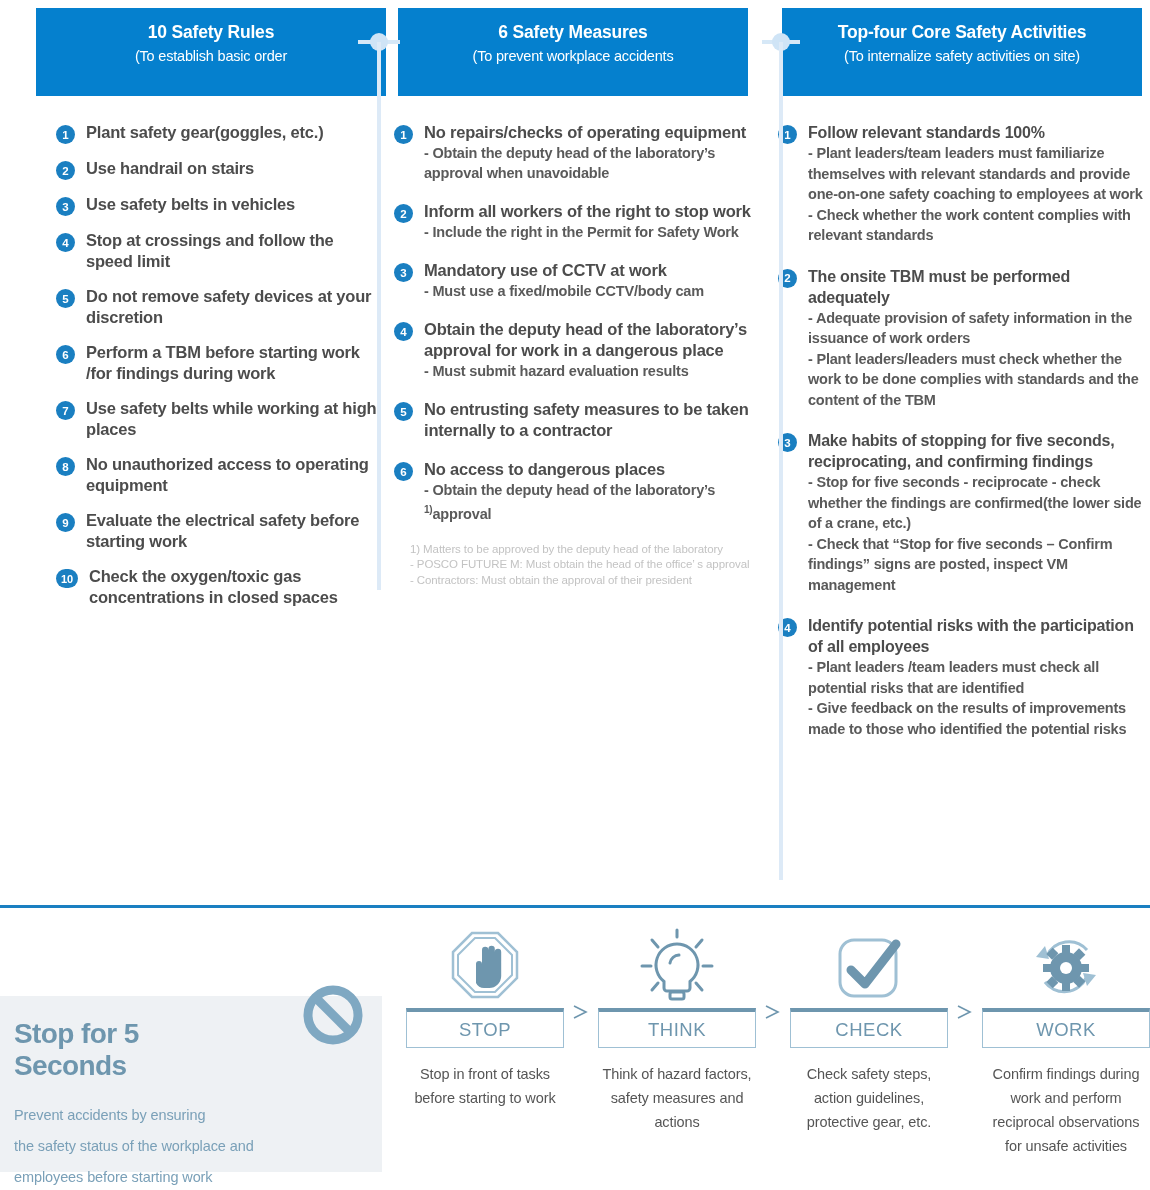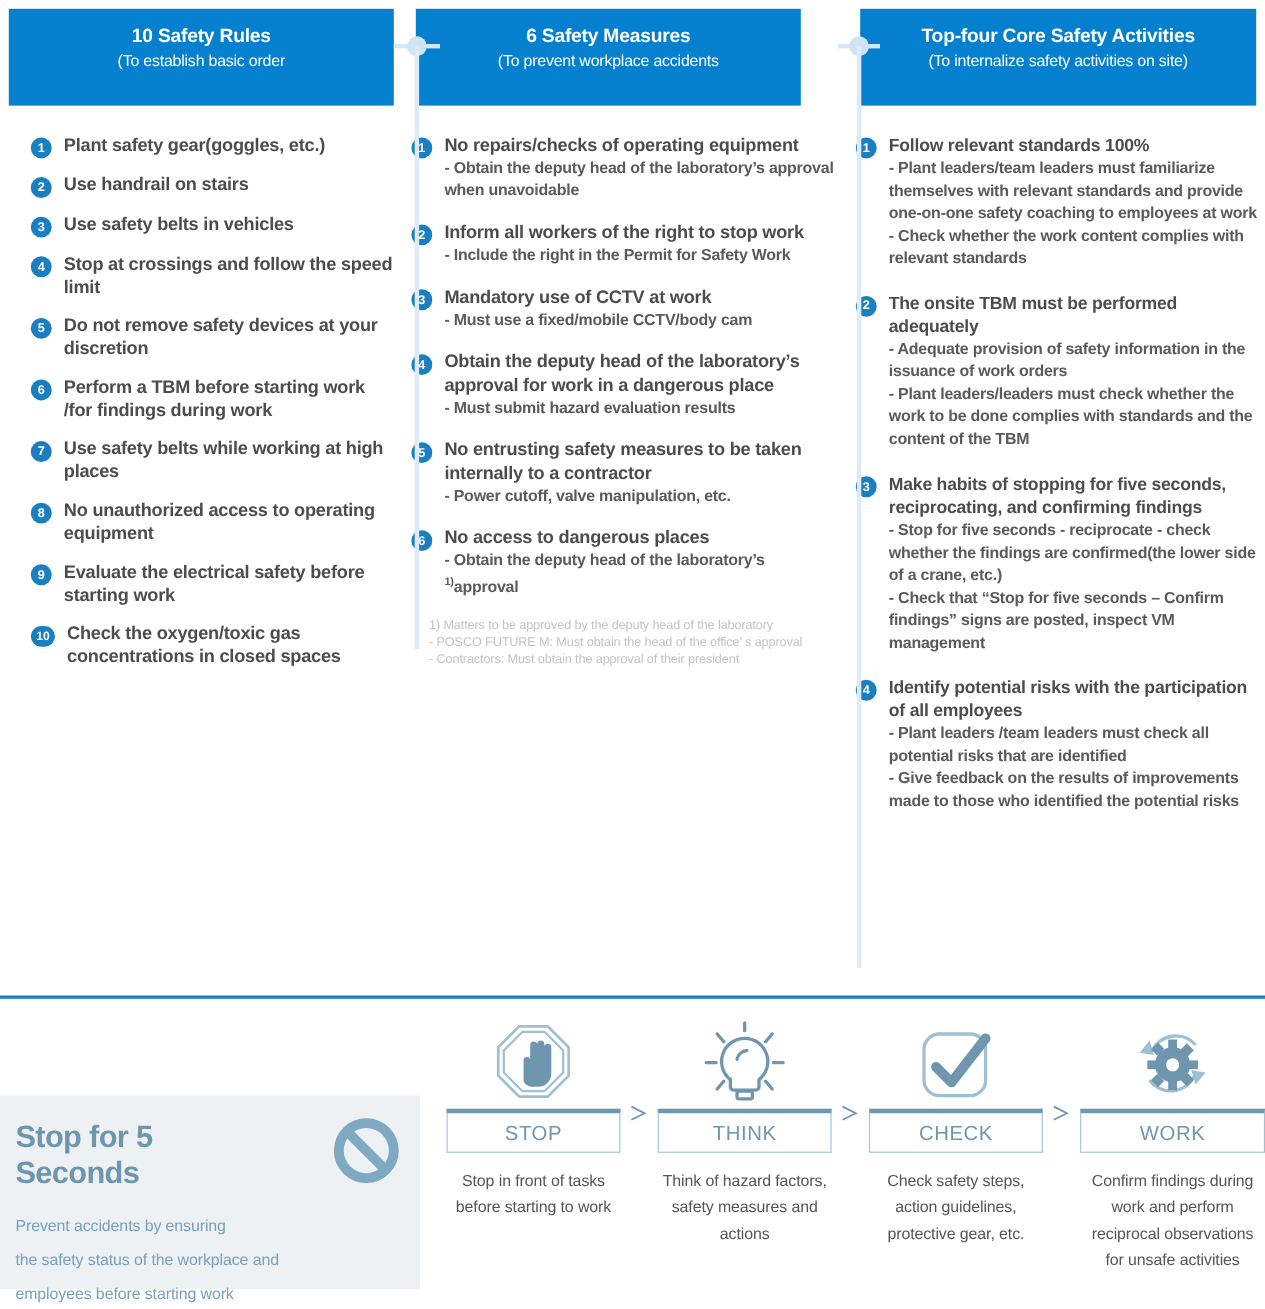--- a/index.html
+++ b/index.html
@@ -9,21 +9,21 @@
     font-family:"Liberation Sans", sans-serif;
     color:#4a4a4a;
     position:relative;
     overflow:hidden;
   }
   .board{position:relative;width:1150px;height:1190px;}
 
   
   .columns{display:flex;position:absolute;left:0;top:0;width:1150px;}
   .col{position:relative;}
-  .col-1{width:366px;}
+  .col-1{width:366px;padding-left:28px;}
   .col-2{width:404px;}
   .col-3{width:380px;}
 
   .col-head{
     background:#0580ce;
     color:#ffffff;
     text-align:center;
     padding:12px 10px 14px;
     box-sizing:border-box;
     height:88px;
@@ -91,21 +91,21 @@
   
   .divider{position:absolute;left:0;top:905px;width:1150px;height:3px;background:#1a7fc1;}
   .bottom{position:absolute;left:0;top:908px;width:1150px;height:282px;}
 
   .promo{
     position:absolute;left:0;top:88px;width:382px;height:176px;
     background:#eef1f4;
     box-sizing:border-box;
     padding:22px 18px 0 14px;
   }
-  .promo-head{display:flex;align-items:flex-end;gap:48px;}
+  .promo-head{display:flex;align-items:flex-start;gap:48px;}
   .promo-title{
     font-size:28px;font-weight:bold;color:#6e96ae;letter-spacing:-.6px;
   }
   .no-icon{margin-left:14px;margin-top:-34px;}
   .promo-lines{margin-top:18px;}
   .promo-lines div{
     font-size:14.5px;color:#7aa0b8;line-height:31px;letter-spacing:-.1px;
   }
 
   
@@ -245,21 +245,20 @@
             <div class="num">4</div>
             <div class="body">
               <div class="title">Obtain the deputy head of the laboratory’s approval for work in a dangerous place</div>
               <div class="sub">- Must submit hazard evaluation results</div>
             </div>
           </div>
           <div class="li">
             <div class="num">5</div>
             <div class="body">
               <div class="title">No entrusting safety measures to be taken internally to a contractor</div>
-              <div class="sub">- Power cutoff, valve manipulation, etc.</div>
             </div>
           </div>
           <div class="li">
             <div class="num">6</div>
             <div class="body">
               <div class="title">No access to dangerous places</div>
               <div class="sub">- Obtain the deputy head of the laboratory’s <span class="sup">1)</span>approval</div>
             </div>
           </div>
         </div>

